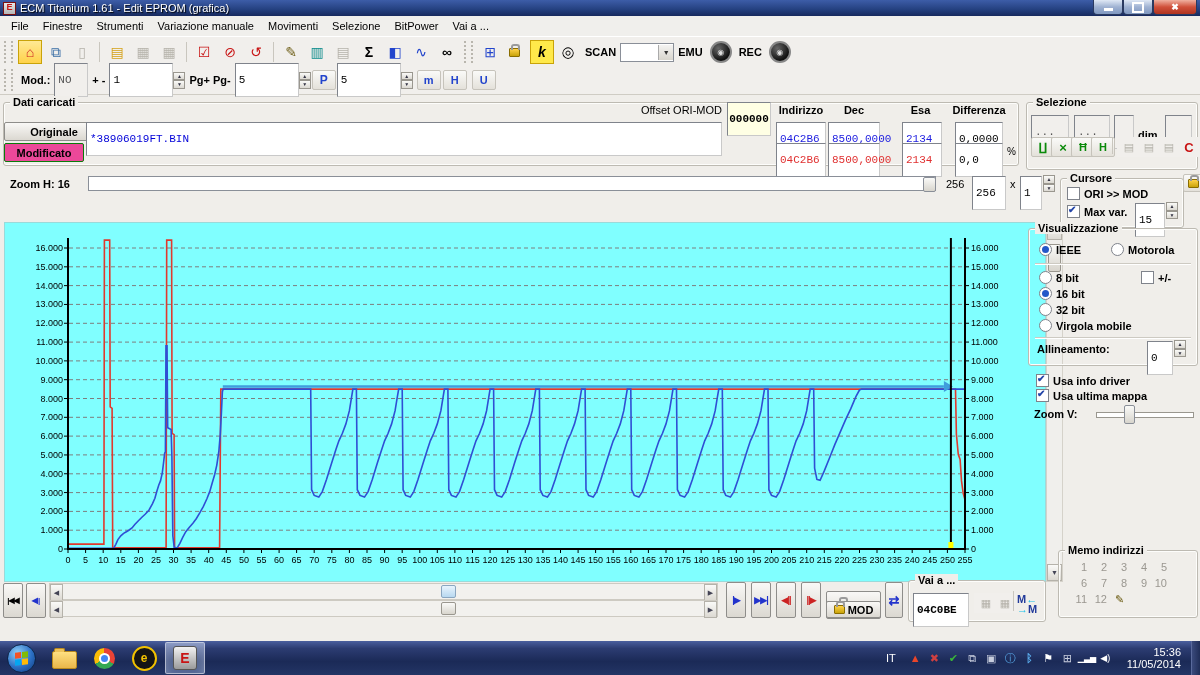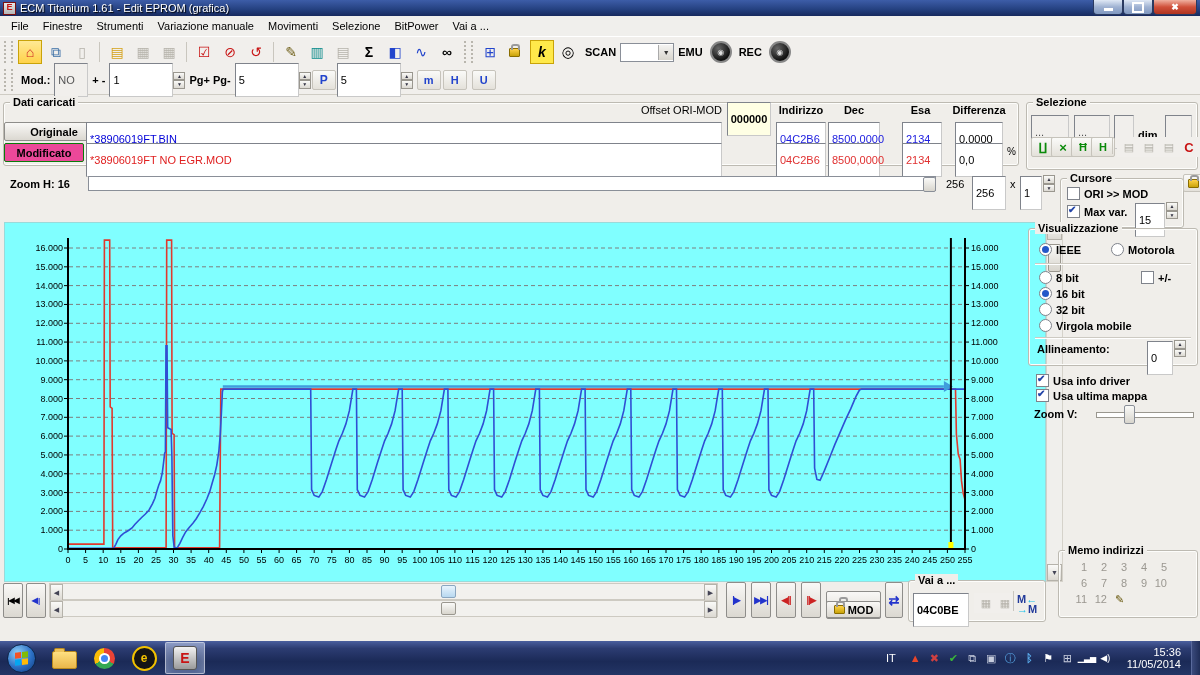--- a/index.html
+++ b/index.html
@@ -26,21 +26,21 @@
   .gripper{width:5px;height:22px;margin:0 4px;border-left:2px dotted #b9b6ae;border-right:2px dotted #b9b6ae;}
   .tbtn{min-width:22px;height:22px;margin:0 1px;display:flex;align-items:center;justify-content:center;font-size:14px;background:#f1efec;border:1px solid transparent;}
   .tbtn.raised{border:1px solid #c6c3bb;border-radius:2px;background:linear-gradient(#fafaf8,#e4e1da);}
   .tbtn.disabled{color:#b5b2aa;}
   .tsep{width:1px;height:20px;background:#c9c6be;margin:0 4px;}
   .tlabel{font-weight:bold;margin:0 4px;}
   .combo{width:52px;height:17px;background:#fff;border:1px solid #8a8f98;display:flex;align-items:center;justify-content:flex-end;}
   .combo .ca{width:14px;height:15px;background:linear-gradient(#f4f3f1,#d8d5cd);border-left:1px solid #aaa;font-size:7px;display:flex;align-items:center;justify-content:center;color:#333;}
   .recbtn{width:18px;height:18px;border-radius:50%;margin:0 3px;background:radial-gradient(circle at 35% 30%,#666,#111 70%);border:2px solid #888;display:flex;align-items:center;justify-content:center;color:#ddd;font-size:8px;}
 
-  .field{background:#fff;border:1px solid #7f838b;border-right-color:#c9c9c9;border-bottom-color:#c9c9c9;padding:16px 3px;height:16px;box-sizing:border-box;display:flex;align-items:center;}
+  .field{background:#fff;border:1px solid #7f838b;border-right-color:#c9c9c9;border-bottom-color:#c9c9c9;padding:16px 3px;height:16px;box-sizing:border-box;display:flex;align-items:center;font-family:Liberation Mono, monospace;}
   .field.gray{background:#f1efec;color:#555;}
   .spin{display:inline-flex;flex-direction:column;width:12px;height:17px;}
   .spin span{flex:1;background:linear-gradient(#fafaf8,#dcd9d2);border:1px solid #9a978f;font-size:5px;line-height:6px;text-align:center;color:#334;}
 
   .btn{background:linear-gradient(#f9f8f6,#dbd8d1);border:1px solid #8e8d8a;border-radius:2px;display:flex;align-items:center;justify-content:center;font-weight:bold;box-sizing:border-box;}
   .gb{border:1px solid #bdbab2;border-radius:3px;box-shadow:inset 0 0 0 1px #fdfdfb;}
   .gb-title{position:absolute;top:-7px;left:6px;background:#f0eeea;padding:0 3px;font-weight:bold;}
 
   .lock{display:inline-block;width:9px;height:7px;background:linear-gradient(#ffd24a,#c9a309);border:1px solid #8a6d00;border-radius:1px;position:relative;margin-right:3px;}
   .lock:before{content:"";position:absolute;left:1px;top:-5px;width:5px;height:4px;border:2px solid #9a9a9a;border-bottom:none;border-radius:3px 3px 0 0;}
@@ -235,23 +235,20 @@
       </div>
     <div class="abs field valblue" style="left:902px;top:28px;width:40px;height:19px;">
         <span>2134</span>
       </div>
     <div class="abs field" style="left:955px;top:28px;width:48px;height:19px;">
         <span>0,0000</span>
       </div>
 
     <div class="abs btn" style="left:4px;top:49px;width:80px;height:19px;background:#ec4899;border-color:#0a7a0a;">
         <span>Modificato</span>
-      </div>
-    <div class="abs field filered" style="left:86px;top:49px;width:636px;height:19px;">
-        <span>*38906019FT NO EGR.MOD</span>
       </div>
     <div class="abs field valred" style="left:776px;top:49px;width:50px;height:19px;">
         <span>04C2B6</span>
       </div>
     <div class="abs field valred" style="left:828px;top:49px;width:52px;height:19px;">
         <span>8500,0000</span>
       </div>
     <div class="abs field valred" style="left:902px;top:49px;width:40px;height:19px;">
         <span>2134</span>
       </div>

